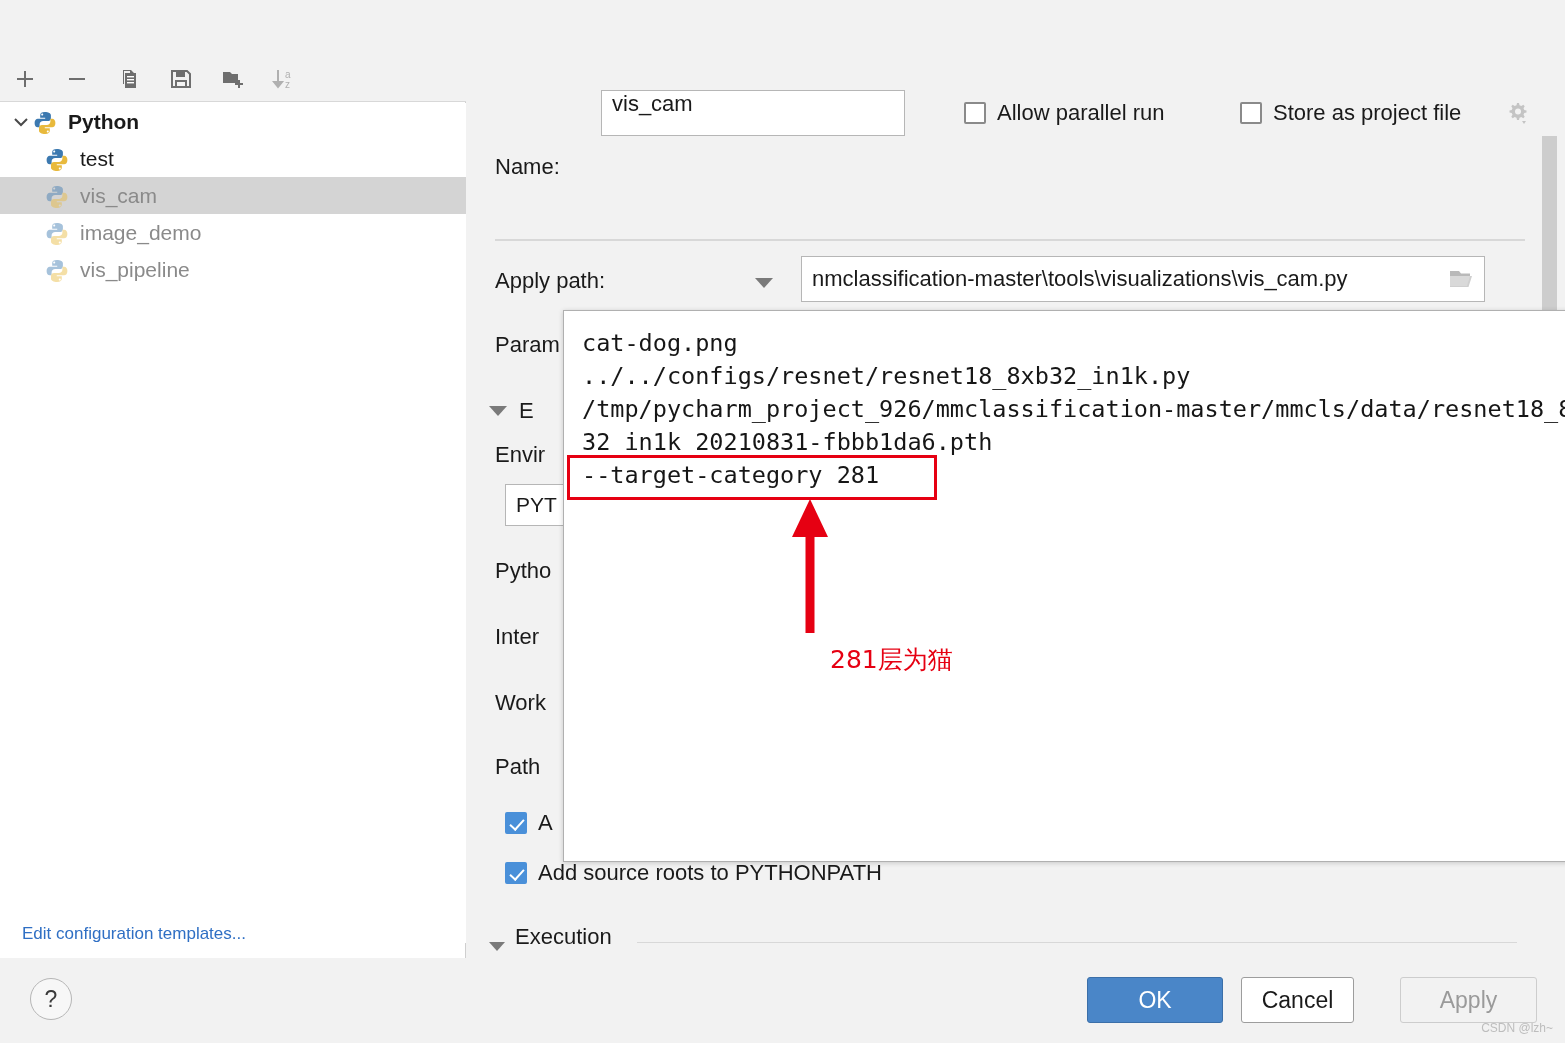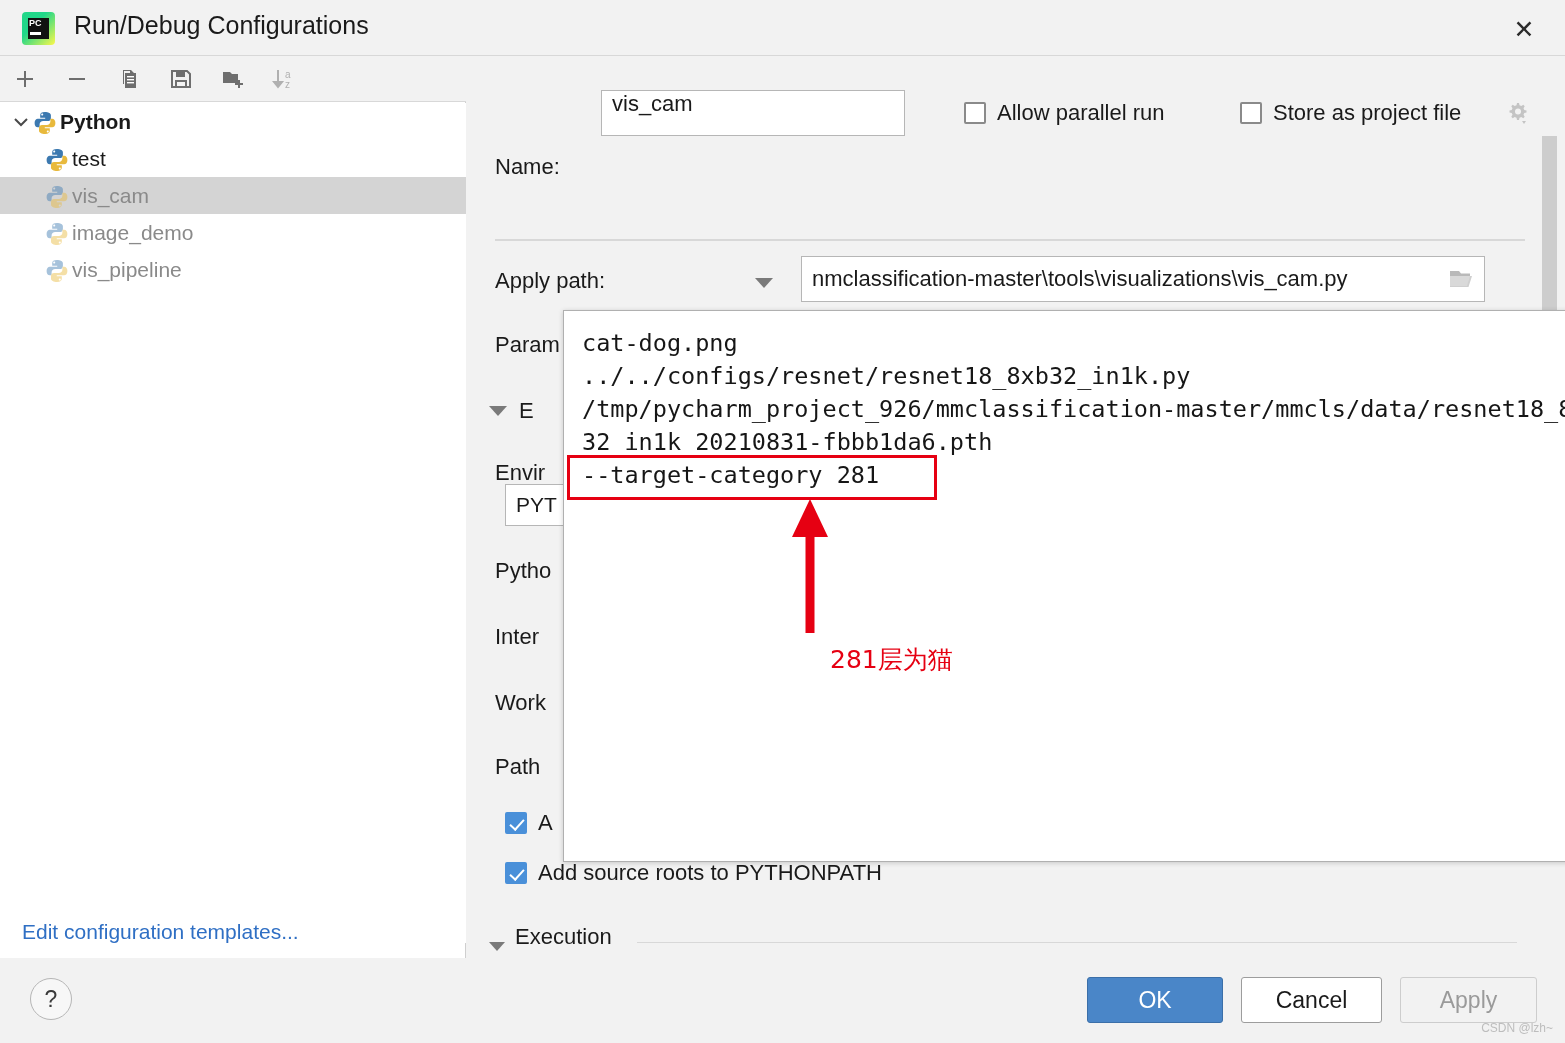--- a/index.html
+++ b/index.html
@@ -93,30 +93,30 @@
     color: #1a1a1a;
   }
   .tree-row.selected { background: #d4d4d4; }
   .tree-row .chev {
     width: 22px; margin-left: 10px;
     display: flex; align-items: center; justify-content: center;
   }
   .tree-row .pyicon {
     width: 26px; height: 24px; position: relative; flex: 0 0 auto;
   }
-  .tree-row .label { margin-left: 2px; white-space: nowrap; }
+  .tree-row .label { margin-left: 10px; white-space: nowrap; }
   .tree-row.root { font-weight: bold; }
   .tree-row.child .pyicon { margin-left: 44px; }
   .tree-row.dim .label { color: #8a8a8a; }
 
   .py-svg { display: block; }
 
   #edit-templates {
     position: absolute; left: 22px; bottom: 14px;
-    font-size: 21px; color: #2f6fc4; cursor: pointer;
+    font-size: 17px; color: #2f6fc4; cursor: pointer;
     font-family: "Liberation Sans", sans-serif;
   }
 
   
   #right-panel {
     position: absolute; left: 467px; top: 56px;
     width: 1098px; height: 902px;
     background: #f2f2f2;
   }
 
@@ -179,21 +179,21 @@
   }
 
   
   .form-label {
     position: absolute;
     font-size: 22px; color: #1a1a1a; white-space: nowrap;
   }
   #lbl-script  { left: 28px;  top: 212px; }
   #lbl-params  { left: 28px;  top: 276px; }
   #lbl-envsec  { left: 52px;  top: 342px; }
-  #lbl-envvars { left: 28px;  top: 404px; }
+  #lbl-envvars { left: 28px;  top: 386px; }
   #lbl-python  { left: 28px;  top: 502px; }
   #lbl-interp  { left: 28px;  top: 568px; }
   #lbl-workdir { left: 28px;  top: 634px; }
   #lbl-paths   { left: 28px;  top: 698px; }
 
   #script-dropdown-arrow {
     position: absolute; left: 288px; top: 222px;
     width: 0; height: 0;
     border-left: 9px solid transparent;
     border-right: 9px solid transparent;
@@ -322,49 +322,40 @@
     font-size: 23px; cursor: pointer;
     border-radius: 3px;
     text-align: center;
   }
   #ok-btn {
     left: 1087px; width: 136px;
     background: #4a86c8; border: 1px solid #3b6fa8;
     color: #ffffff;
   }
   #cancel-btn {
-    left: 1241px; width: 141px;
+    left: 1241px; width: 113px;
     background: #ffffff; border: 1px solid #9d9d9d;
     color: #1a1a1a;
   }
   #apply-btn {
     left: 1400px; width: 137px;
     background: #f2f2f2; border: 1px solid #cdcdcd;
     color: #9a9a9a;
   }
   #watermark {
     position: absolute; right: 12px; top: 1021px;
     font-size: 12px; color: #bdbdbd;
     font-family: "Liberation Sans", sans-serif;
   }
 </style>
 </head>
 <body>
 
 <div id="root">
 
-  <div id="titlebar">
-    <div id="pc-logo">
-      <div class="inner"></div>
-      <div class="pc">PC</div>
-      <div class="bar"></div>
-    </div>
-    <div id="window-title">Run/Debug Configurations</div>
-    <div id="close-btn">✕</div>
-  </div>
 
   <div id="left-panel">
 
     <div id="left-toolbar">
       <div class="tb-btn" style="left:8px">
         <svg width="24" height="24" viewBox="0 0 24 24">
             <path d="M11 4h2v7h7v2h-7v7h-2v-7H4v-2h7z" fill="#6e6e6e"></path>
           </svg>
       </div>
       <div class="tb-btn" style="left:60px">

